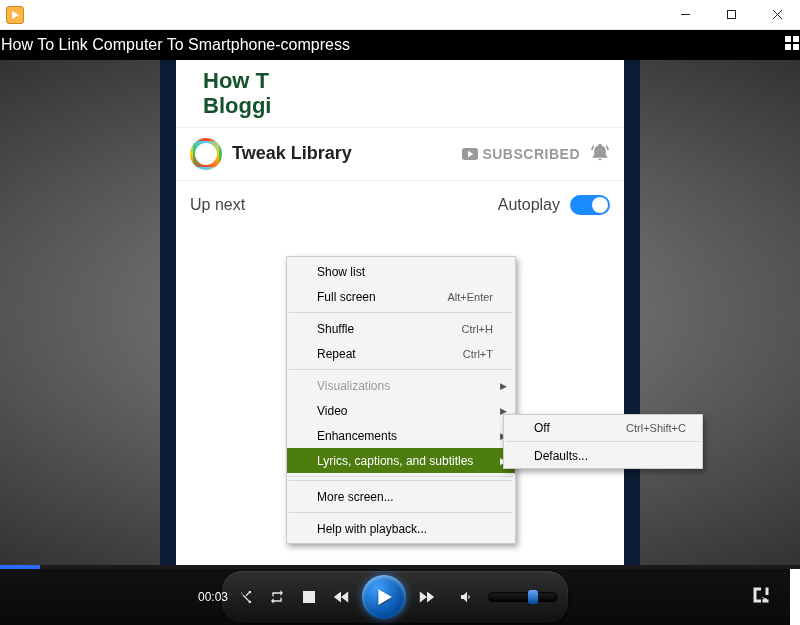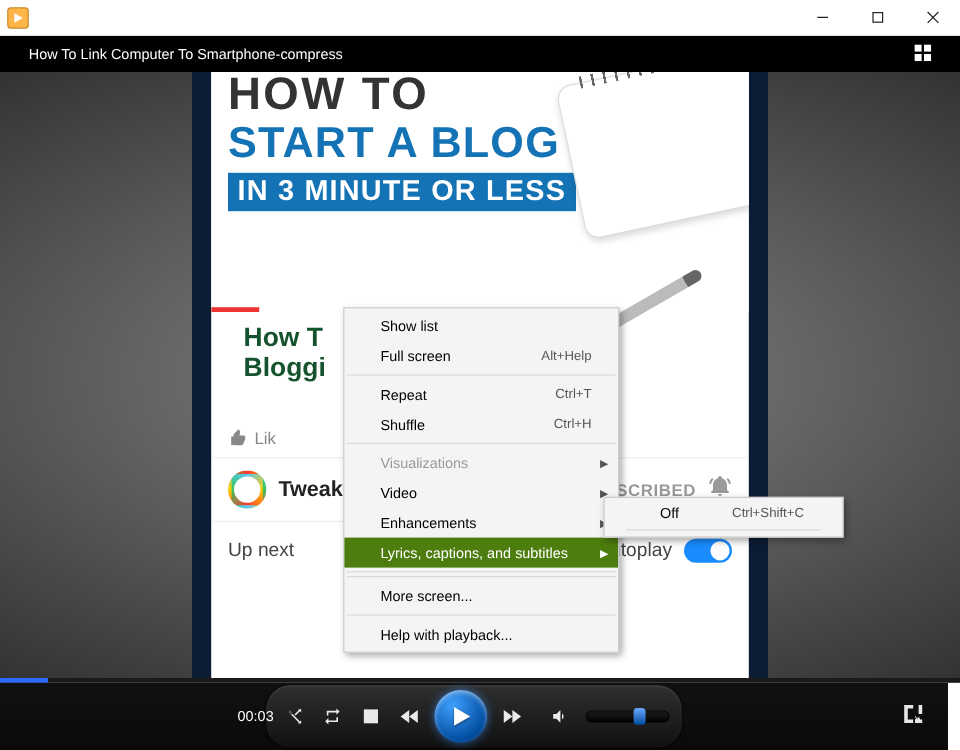--- a/index.html
+++ b/index.html
@@ -7,21 +7,21 @@
 
   
   .titlebar { height: 30px; display: flex; align-items: center; background: #fff; border-bottom: 1px solid #e5e5e5; }
   .titlebar .app-icon { width: 18px; height: 18px; margin: 0 6px; border-radius: 3px; background: #ffb648; display:flex; align-items:center; justify-content:center; border:1px solid #c78a2a; }
   .titlebar .app-icon svg { width:10px; height:10px; }
   .titlebar-spacer { flex: 1; }
   .winbtn { width: 46px; height: 30px; display:flex; align-items:center; justify-content:center; }
   .winbtn svg { stroke:#222; stroke-width:1; fill:none; }
 
   
-  .video-header { height: 30px; background: #000; color: #fff; display:flex; align-items:center; padding: 0 24px; font-size: 12px; }
+  .video-header { height: 30px; background: #000; color: #fff; display:flex; align-items:center; padding: 0 1px; font-size: 16px; }
   .video-header .hdr-spacer { flex:1; }
   .video-header .grid-icon svg { fill:#fff; }
 
   
   .video-area { position: relative; width:800px; height: 505px; overflow:hidden; }
   .video-grad { position:absolute; inset:0; background: radial-gradient(ellipse 140% 110% at 50% 50%, #888 0%, #555 35%, #111 80%, #000 100%); }
   .phone { position:absolute; left:160px; top:0; width:480px; height:505px; background:#fff; border-left:16px solid #0b1c34; border-right:16px solid #0b1c34; overflow:hidden; }
 
   .phone-vid { height:200px; background:#fff; position:relative; padding:6px 14px 0 14px; }
   .howto { font-size:38px; font-weight:800; letter-spacing:2px; color:#333; line-height:0.9; margin-top:-4px;}
@@ -52,21 +52,21 @@
   
   .ctxmenu { position:absolute; left:286px; top:196px; width:230px; background:#f4f4f4; border:1px solid #ccc; box-shadow:2px 3px 6px rgba(0,0,0,.35); font-size:12px; padding:2px 0;}
   .ctxmenu .mitem { display:flex; align-items:center; height:25px; padding:0 22px 0 30px; position:relative; white-space:nowrap;}
   .ctxmenu .sep { height:1px; background:#d8d8d8; margin:3px 2px; }
   .ctxmenu .mitem.disabled { color:#9a9a9a; }
   .ctxmenu .mitem .shortcut { margin-left:auto; color:#555; font-size:11px;}
   .ctxmenu .mitem .arrow { position:absolute; right:8px; top:50%; transform:translateY(-50%); font-size:9px; color:#555;}
   .ctxmenu .mitem.highlight { background:#4d7c0f; color:#fff; }
   .ctxmenu .mitem.highlight .arrow { color:#fff; }
 
-  .submenu { position:absolute; left:503px; top:354px; width:200px; background:#f4f4f4; border:1px solid #ccc; box-shadow:2px 3px 6px rgba(0,0,0,.35); font-size:12px; padding:2px 16px;}
+  .submenu { position:absolute; left:503px; top:354px; width:200px; background:#f4f4f4; border:1px solid #ccc; box-shadow:2px 3px 6px rgba(0,0,0,.35); font-size:12px; padding:2px 0;}
   .submenu .mitem { display:flex; align-items:center; height:21px; padding:0 16px 0 30px; position:relative;}
   .submenu .mitem .shortcut { margin-left:auto; font-size:11px; color:#555;}
   .submenu .mitem.highlight { background:#3a97fe; color:#fff; }
   .submenu .redbox { outline:3px solid #e22; outline-offset:-1px; }
   .submenu .bullet { position:absolute; left:12px; top:50%; transform:translateY(-50%); width:6px;height:6px;border-radius:50%;background:#3a97fe;}
   .submenu .mitem.highlight .bullet { background:#fff; }
   .submenu .sep { height:1px; background:#d8d8d8; margin:3px 2px; }
 
   
   .seek { position:absolute; left:0; right:0; top:565px; height:4px; background:#1a1a1a; }
@@ -124,40 +124,24 @@
         <rect x="8" y="0" width="6" height="6"></rect>
         <rect x="0" y="8" width="6" height="6"></rect>
         <rect x="8" y="8" width="6" height="6"></rect>
       </svg>
   </div>
 </div>
 
 <div class="video-area">
   <div class="video-grad"></div>
   <div class="phone">
-    <div class="phone-vid">
-      <div class="notepad">
-          <div class="spiral"></div>
-        </div>
-      <div class="pen"></div>
-      <div class="howto">HOW TO</div>
-      <div class="startblog">START A BLOG</div>
-      <div class="minbox">IN 3 MINUTE OR LESS</div>
-      <div class="redprog"></div>
-    </div>
     <div class="under-vid">
       <div class="vtitle">
         <span>How T</span><br>
         <span>Bloggi</span>
-      </div>
-      <div class="like-row">
-        <svg width="16" height="16" viewBox="0 0 24 24">
-            <path d="M4 10h3v11H4zM9 21h8c.8 0 1.5-.5 1.8-1.2l2.7-6.3c.1-.2.1-.5.1-.7V11c0-1.1-.9-2-2-2h-5.3l.8-4.1V4c0-.4-.2-.8-.4-1.1L13.2 1 7.6 6.6C7.2 7 7 7.5 7 8v11c0 1.1.9 2 2 2z"></path>
-          </svg>
-        <span>Lik</span>
       </div>
     </div>
     <div class="channel">
       <div class="avatar">
           <span></span>
         </div>
       <div class="channel-name">Tweak Library</div>
       <div class="subscribed">
         <svg width="16" height="12" viewBox="0 0 24 18">
             <rect x="0" y="0" width="24" height="18" rx="4"></rect>
@@ -180,31 +164,31 @@
       </div>
     </div>
   </div>
 
   <div class="ctxmenu">
     <div class="mitem">
         <span>Show list</span>
       </div>
     <div class="mitem">
         <span>Full screen</span>
-        <span class="shortcut">Alt+Help</span>
-      </div>
-    <div class="sep"></div>
+        <span class="shortcut">Alt+Enter</span>
+      </div>
+    <div class="sep"></div>
+    <div class="mitem">
+        <span>Shuffle</span>
+        <span class="shortcut">Ctrl+H</span>
+      </div>
     <div class="mitem">
         <span>Repeat</span>
         <span class="shortcut">Ctrl+T</span>
       </div>
-    <div class="mitem">
-        <span>Shuffle</span>
-        <span class="shortcut">Ctrl+H</span>
-      </div>
     <div class="sep"></div>
     <div class="mitem disabled">
         <span>Visualizations</span>
         <span class="arrow">▶</span>
       </div>
     <div class="mitem">
         <span>Video</span>
         <span class="arrow">▶</span>
       </div>
     <div class="mitem">
@@ -225,20 +209,23 @@
         <span>Help with playback...</span>
       </div>
   </div>
 
   <div class="submenu">
     <div class="mitem">
         <span>Off</span>
         <span class="shortcut">Ctrl+Shift+C</span>
       </div>
     <div class="sep"></div>
+    <div class="mitem">
+        <span>Defaults...</span>
+      </div>
   </div>
 </div>
 
 <div class="seek">
   <div class="fill"></div>
 </div>
 
 <div class="controls">
   <div class="time-left">00:03</div>
   <div class="ctrlgroup">

